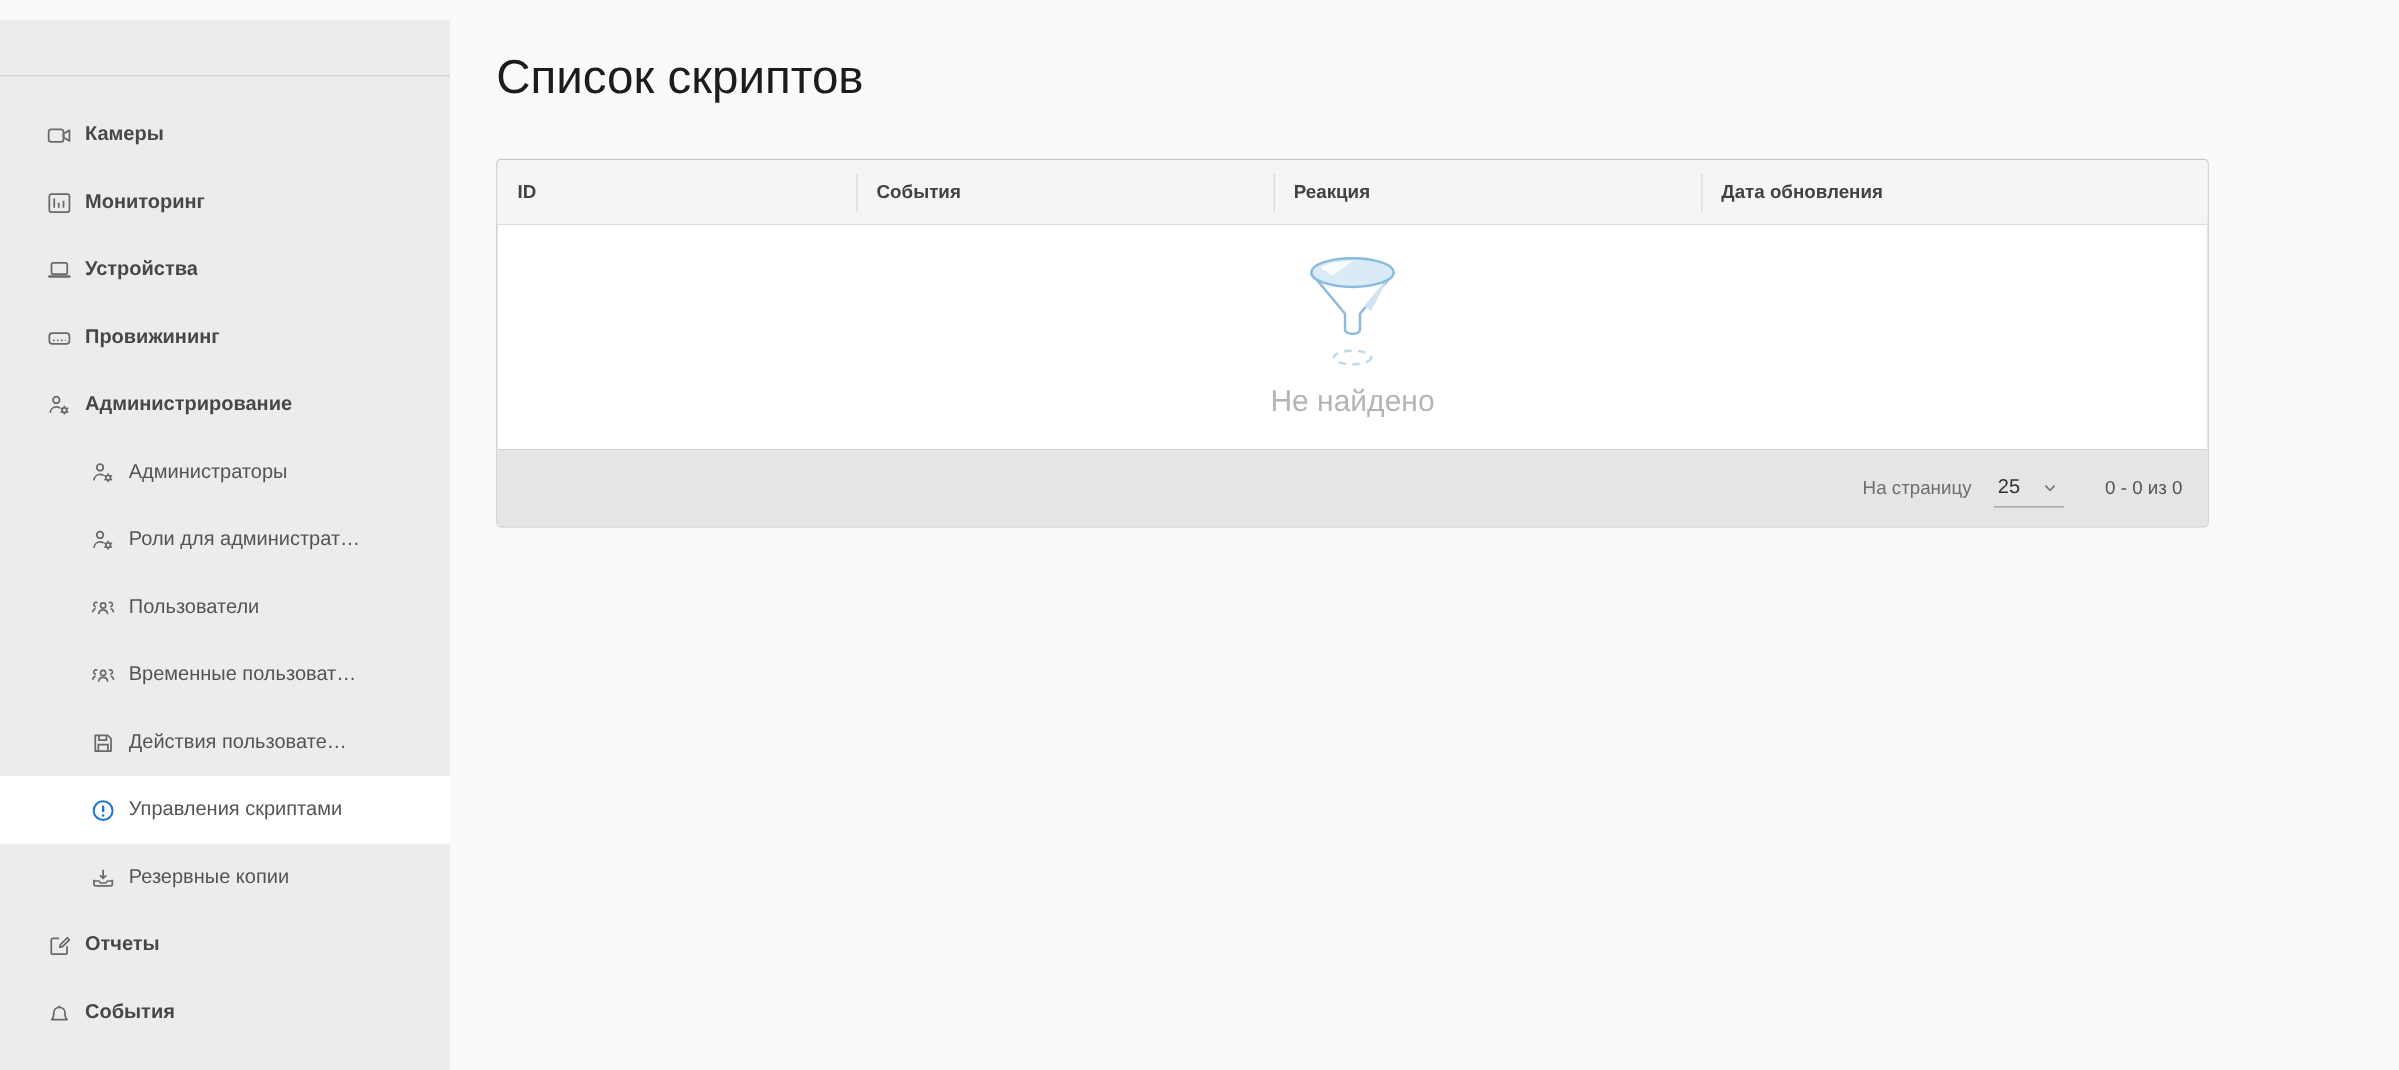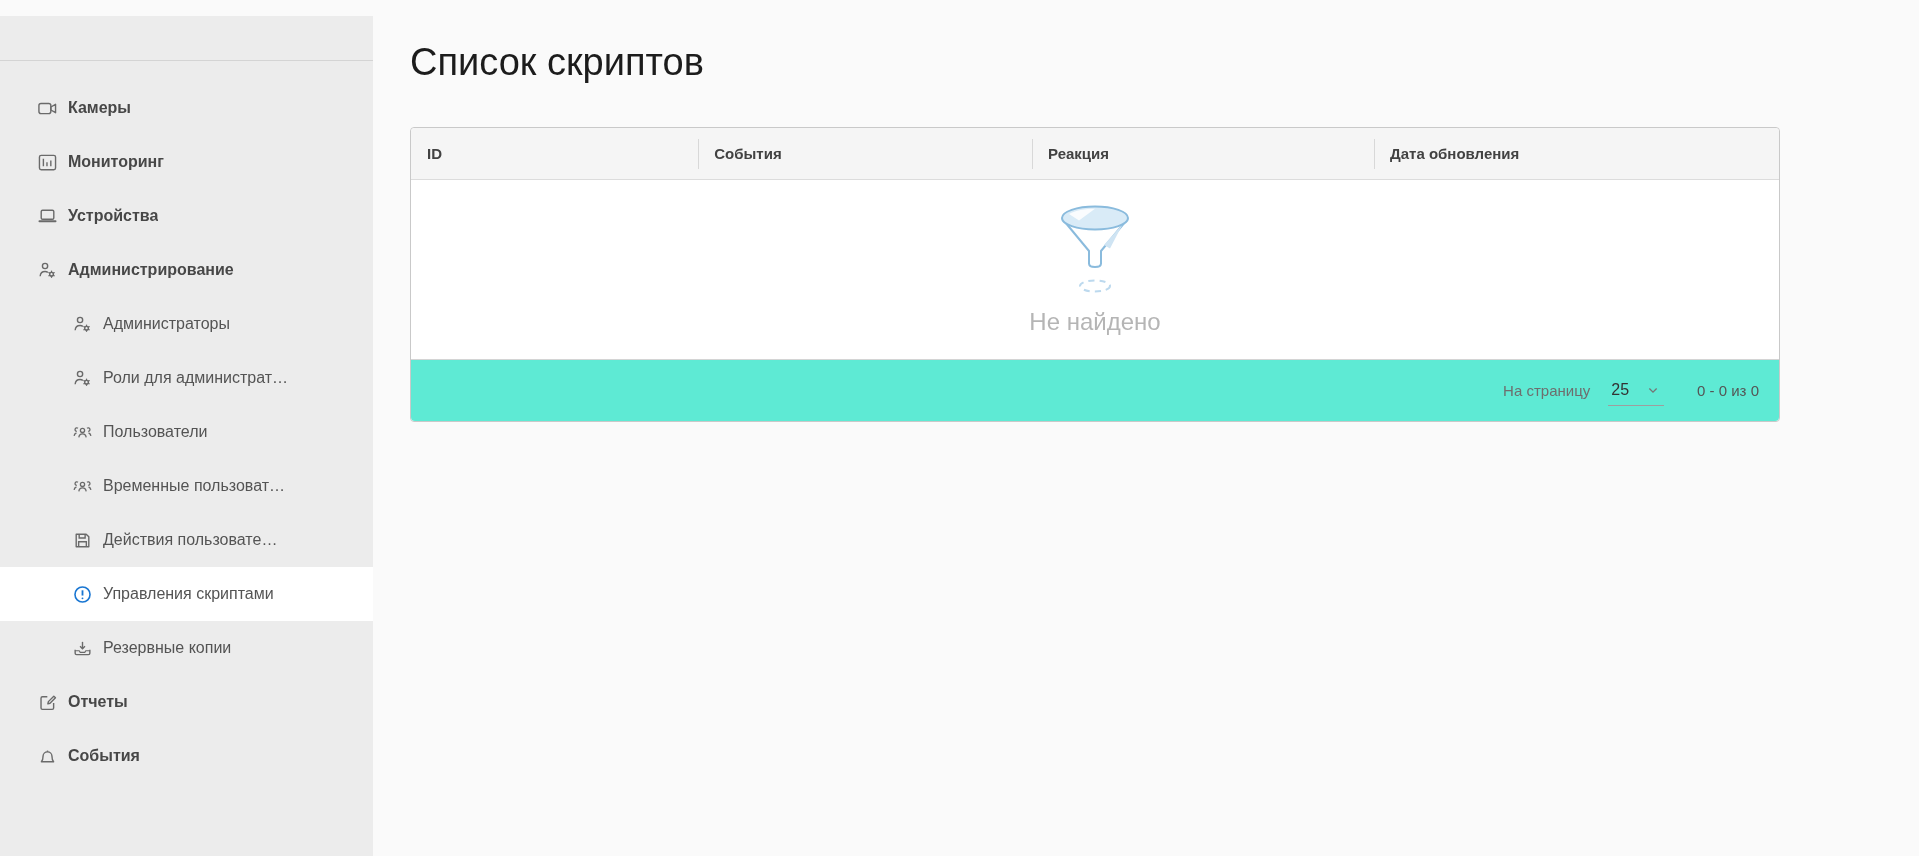--- a/index.html
+++ b/index.html
@@ -26,21 +26,21 @@
   .lvl1 .nav-label { font-weight:700; color:#474747; }
   .nav-item.active { background:#ffffff; }
   .nav-chevron { position:absolute; right:16px; width:20px; height:20px;
                  display:flex; align-items:center; justify-content:center; }
   .scroll-thumb { position:absolute; right:2px; top:63px; width:4px;
                   height:530px; background:#8f8f8f; border-radius:2px;
                   cursor:pointer; }
 
   
   .main { position:absolute; left:360px; top:0; width:1441px; height:856px;
-          background:#fafafa;margin-left:13px; }
+          background:#fafafa; }
   .page-header { padding:36px 49px 0 37px; display:flex;
                  justify-content:space-between; align-items:flex-start; }
   .page-title { font-size:38px; font-weight:400; color:#1c1c1c; line-height:52px; }
   .add-btn { margin-top:9px; height:52px; padding:0 24px; background:#ffffff;
              color:#1878b9; border:1px solid #3d93cc; border-radius:4px;
              font-family:"Liberation Sans", sans-serif;
              font-size:15px; font-weight:700; letter-spacing:1px; cursor:pointer; }
 
   .card { margin:39px 34px 0 37px; background:#ffffff;
           border:1px solid #c9c9c9; border-radius:4px; }
@@ -49,21 +49,21 @@
            border-radius:4px 4px 0 0; }
   .th { font-size:15px; font-weight:700; color:#424242; padding-left:16px;
         display:flex; align-items:center; position:relative; }
   .th + .th::before { content:""; position:absolute; left:0; top:11px;
         height:30px; width:1px; background:#d8d8d8; }
   .col-1 { width:21%; } .col-2 { width:24.4%; } .col-3 { width:25%; }
   .col-4 { width:29.6%; }
   .tbody { height:179px; display:flex; flex-direction:column;
            align-items:center; justify-content:center; }
   .empty-text { font-size:24px; color:#b5b5b5; margin-top:12px; }
-  .tfoot { height:62px; border-top:1px solid #d4d4d4; background:#5eead4;
+  .tfoot { height:62px; border-top:1px solid #d4d4d4; background:#e5e5e5;
            display:flex; align-items:center; justify-content:flex-end;
            padding-right:20px; border-radius:0 0 4px 4px; }
   .per-page-label { font-size:15px; color:#6e6e6e; }
   .per-page-select { display:flex; align-items:center; gap:16px;
            border-bottom:1px solid #9e9e9e; margin:0 33px 0 18px;
            padding:5px 3px 6px 3px; cursor:pointer; }
   .per-page-value { font-size:16px; color:#333333; }
   .range-text { font-size:15px; color:#555555; }
 
   svg { display:block; }
@@ -116,20 +116,34 @@
         </svg>
       </span>
       <span class="nav-label">Устройства</span>
       <span class="nav-chevron">
         <svg width="18" height="18" viewBox="0 0 24 24" fill="none" stroke="#757575" stroke-width="2">
           <polyline points="9.2,6.4 14.8,12 9.2,17.6"></polyline>
         </svg>
       </span>
     </div>
 
+    <div class="nav-item lvl1">
+      <span class="nav-icon">
+        <svg width="21" height="21" viewBox="0 0 24 24" fill="none" stroke="#6a6a6a" stroke-width="1.6">
+          <rect x="2.8" y="7.4" width="18.4" height="9.8" rx="2.8"></rect>
+          <line x1="6.2" y1="14" x2="17.8" y2="14" stroke-dasharray="1.5 2.1"></line>
+        </svg>
+      </span>
+      <span class="nav-label">Провижининг</span>
+      <span class="nav-chevron">
+        <svg width="18" height="18" viewBox="0 0 24 24" fill="none" stroke="#757575" stroke-width="2">
+          <polyline points="9.2,6.4 14.8,12 9.2,17.6"></polyline>
+        </svg>
+      </span>
+    </div>
 
     <div class="nav-item lvl1">
       <span class="nav-icon">
         <svg width="21" height="21" viewBox="0 0 24 24" fill="none" stroke="#6a6a6a" stroke-width="1.6">
           <circle cx="9.2" cy="6.8" r="3"></circle>
           <path d="M3.6 18.6c.3-3.3 2.7-5.4 5.6-5.4 1.2 0 2.3.4 3.2 1"></path>
           <circle cx="16.6" cy="16.2" r="2.1"></circle>
           <g stroke-width="1.5" stroke-linecap="round">
             <line x1="16.6" y1="12.7" x2="16.6" y2="13.6"></line>
               <line x1="16.6" y1="18.8" x2="16.6" y2="19.7"></line>

